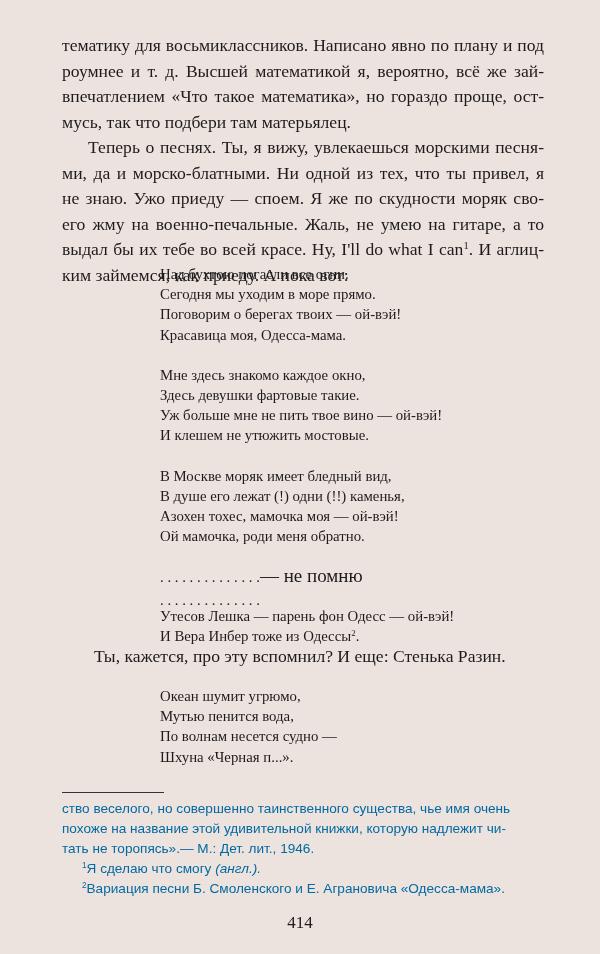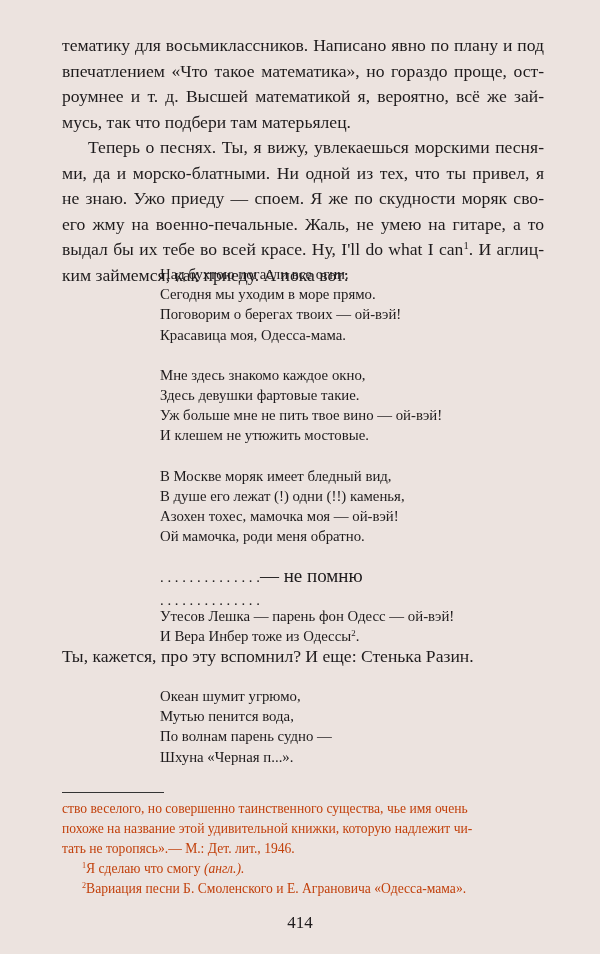--- a/index.html
+++ b/index.html
@@ -23,40 +23,40 @@
     position:absolute; left:160px;
     font-size:14.8px; line-height:20.2px;
   }
   .verse .vline { display:block; white-space:nowrap; }
   .stanza { margin-bottom:20px; }
   .big { font-size:19px; }
   sup { font-size:0.6em; line-height:0; vertical-align:0.6em; }
   .divider { position:absolute; left:62px; top:792px; width:102px; height:1px; background:#333; }
   .footnotes {
     position:absolute; left:62px; width:482px;
-    font-family:Liberation Serif, serif;
+    font-family:Liberation Sans, sans-serif;
     font-size:13.6px; line-height:20px;
-    color:#c2410c;
+    color:#0369a1;
   }
   .fn-line { display:block; white-space:nowrap; }
   .fn-indent { padding-left:20px; }
   .page-number {
     position:absolute; top:913px; left:0; width:600px; text-align:center;
     font-size:17px;
   }
 </style>
 </head>
 <body>
 
 <div class="page">
 
   <div class="body-text" style="top:33px;">
     <span class="line">тематику для восьмиклассников. Написано явно по плану и под</span>
+    <span class="line">роумнее и т. д. Высшей математикой я, вероятно, всё же зай-</span>
     <span class="line">впечатлением «Что такое математика», но гораздо проще, ост-</span>
-    <span class="line">роумнее и т. д. Высшей математикой я, вероятно, всё же зай-</span>
     <span class="line last">мусь, так что подбери там матерьялец.</span>
   </div>
 
   <div class="body-text" style="top:135px;">
     <span class="line indent">Теперь о песнях. Ты, я вижу, увлекаешься морскими песня-</span>
     <span class="line">ми, да и морско-блатными. Ни одной из тех, что ты привел, я</span>
     <span class="line">не знаю. Ужо приеду — споем. Я же по скудности моряк сво-</span>
     <span class="line">его жму на военно-печальные. Жаль, не умею на гитаре, а то</span>
     <span class="line"><span>выдал бы их тебе во всей красе. Ну, I'll do what I can</span><sup>1</sup><span>. И аглиц-</span></span>
     <span class="line last">ким займемся, как приеду. А пока вот:</span>
@@ -84,28 +84,28 @@
     <div class="stanza" style="margin-bottom:6px;">
       <span class="vline"><span>. . . . . . . . . . . . . .</span><span class="big">— не помню</span></span>
     </div>
     <div class="stanza">
       <span class="vline" style="line-height:12px;">. . . . . . . . . . . . . .</span>
       <span class="vline">Утесов Лешка — парень фон Одесс — ой-вэй!</span>
       <span class="vline"><span>И Вера Инбер тоже из Одессы</span><sup>2</sup><span>.</span></span>
     </div>
   </div>
 
-  <div class="body-text" style="top:644px;">
+  <div class="body-text" style="top:644px;margin-left:32px;">
     <span class="line last">Ты, кажется, про эту вспомнил? И еще: Стенька Разин.</span>
   </div>
 
   <div class="verse" style="top:686px;">
     <span class="vline">Океан шумит угрюмо,</span>
     <span class="vline">Мутью пенится вода,</span>
-    <span class="vline">По волнам парень судно —</span>
+    <span class="vline">По волнам несется судно —</span>
     <span class="vline">Шхуна «Черная п...».</span>
   </div>
 
   <div class="divider"></div>
 
   <div class="footnotes" style="top:799px;">
     <span class="fn-line">ство веселого, но совершенно таинственного существа, чье имя очень</span>
     <span class="fn-line">похоже на название этой удивительной книжки, которую надлежит чи-</span>
     <span class="fn-line">тать не торопясь».— М.: Дет. лит., 1946.</span>
     <span class="fn-line fn-indent"><sup>1</sup><span>Я сделаю что смогу </span><i>(англ.).</i></span>

